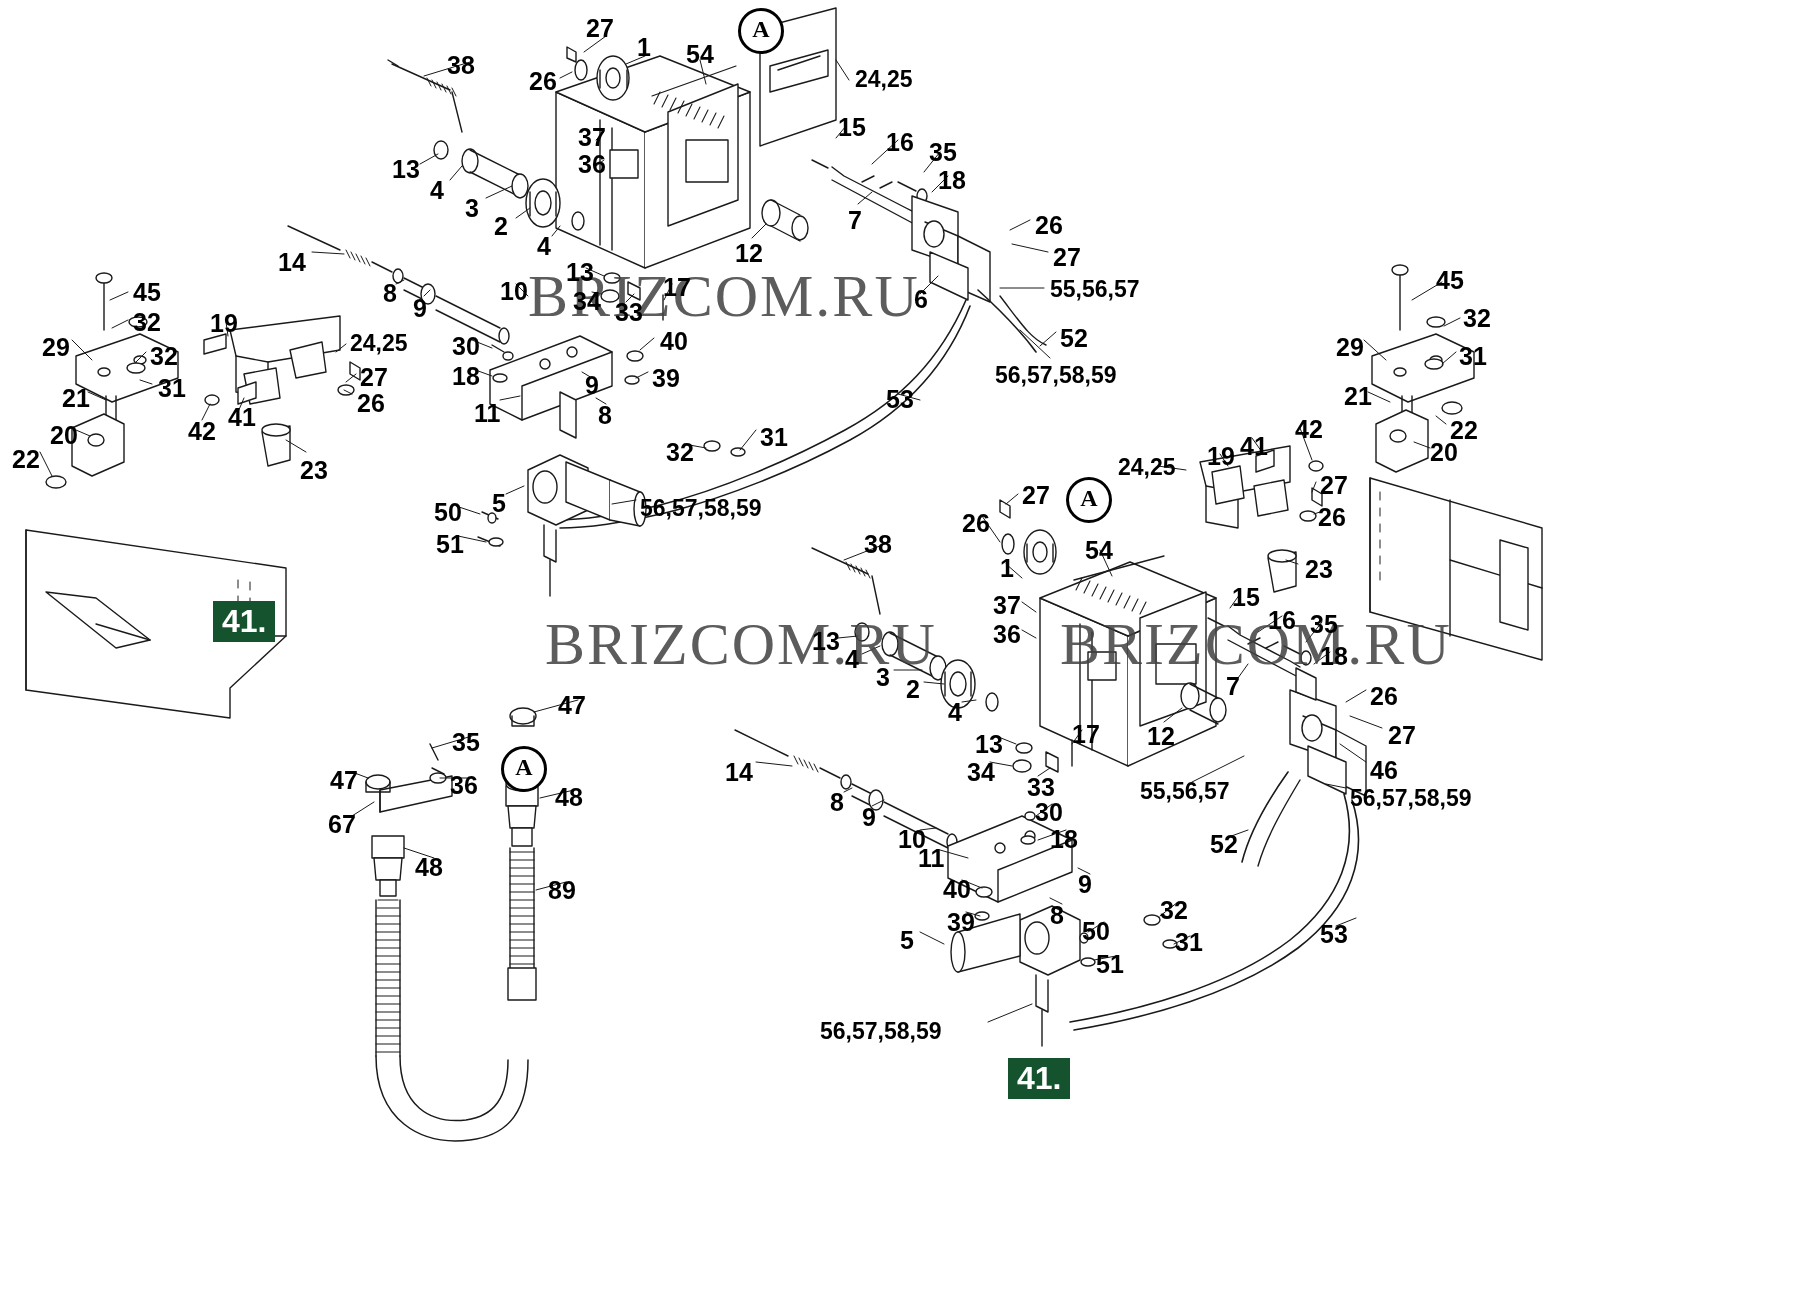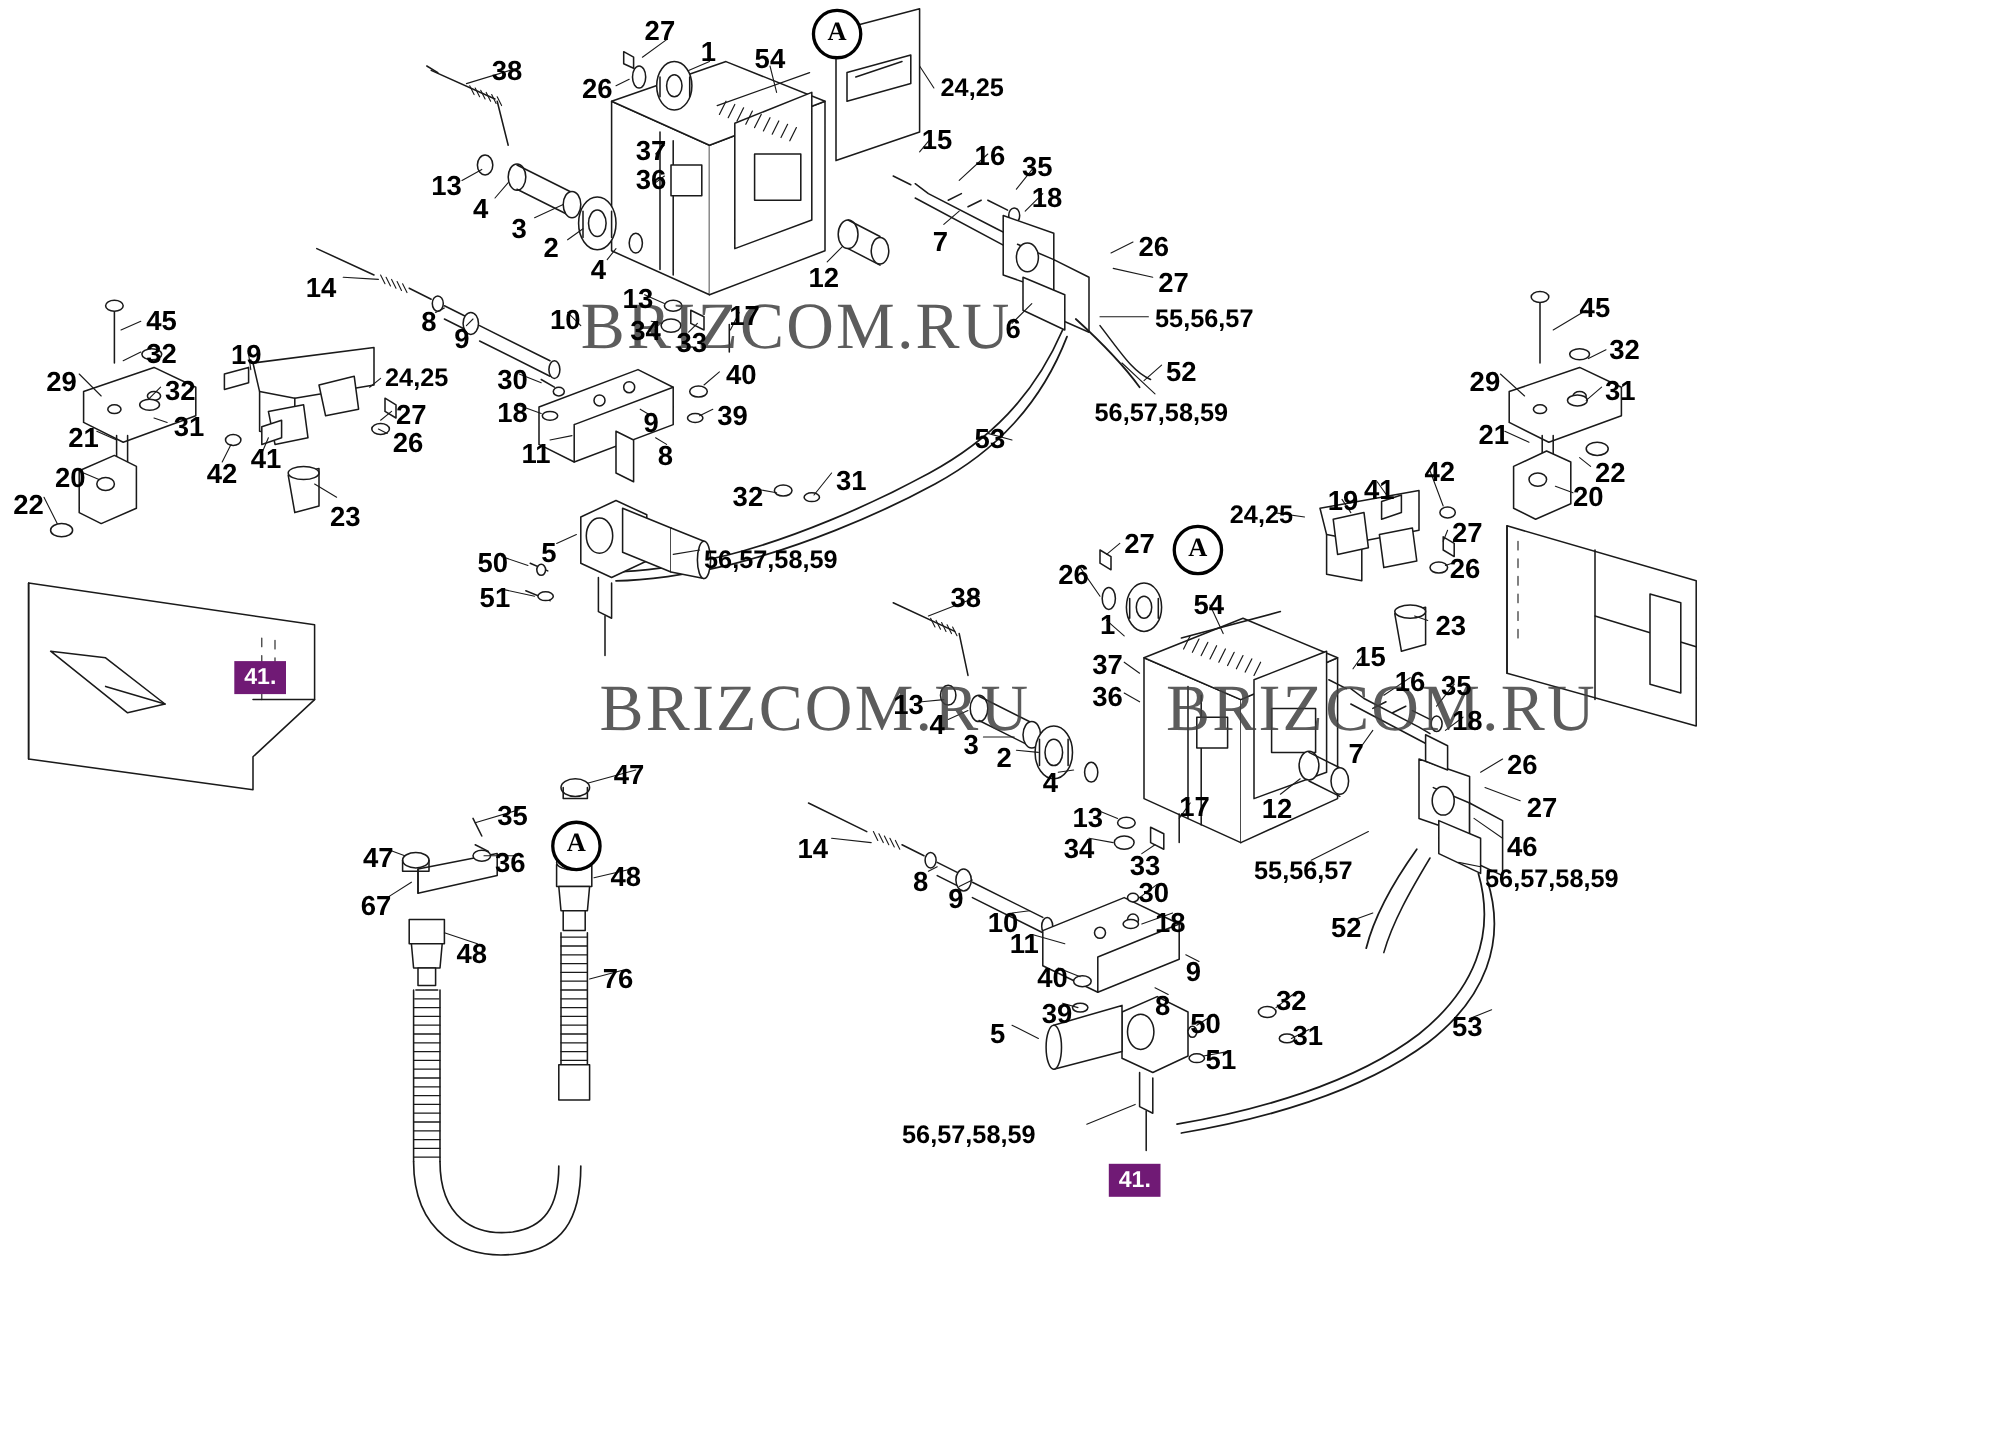--- a/index.html
+++ b/index.html
@@ -2,22 +2,22 @@
 <html><head>
 <meta charset="utf-8">
 <style>
   html,body{margin:0;padding:0;background:#ffffff;}
   body{width:1820px;height:1306px;position:relative;overflow:hidden;
        font-family:"Liberation Sans",sans-serif;color:#000;}
   #sheet{position:absolute;left:0;top:0;width:1820px;height:1306px;}
   .lbl{position:absolute;font-size:25px;font-weight:bold;line-height:1;
        white-space:nowrap;color:#000;letter-spacing:0px;}
   .lbl.sm{font-size:23px;}
-  .badge{position:absolute;background:#701a75;color:#fff;font-weight:bold;
-         font-size:21px;padding:4px 9px 5px 9px;line-height:1;}
+  .badge{position:absolute;background:#14532d;color:#fff;font-weight:bold;
+         font-size:32px;padding:4px 9px 5px 9px;line-height:1;}
   .wm{position:absolute;font-family:"Liberation Serif",serif;font-size:60px;
       color:#404040;opacity:.85;letter-spacing:2px;white-space:nowrap;
       font-weight:normal;}
   .circA{position:absolute;width:40px;height:40px;border:3px solid #000;
          border-radius:50%;background:#fff;font-size:24px;font-weight:bold;
          font-family:"Liberation Serif",serif;text-align:center;line-height:37px;}
   svg{position:absolute;left:0;top:0;}
 </style>
 </head>
 <body>
@@ -592,15 +592,15 @@
       <div class="lbl" style="left: 900px; top: 928px;">5</div>
       <div class="lbl" style="left: 1320px; top: 922px;">53</div>
       <div class="lbl sm" style="left: 820px; top: 1020px;">56,57,58,59</div>
       <div class="lbl" style="left: 558px; top: 693px;">47</div>
       <div class="lbl" style="left: 452px; top: 730px;">35</div>
       <div class="lbl" style="left: 450px; top: 773px;">36</div>
       <div class="lbl" style="left: 330px; top: 768px;">47</div>
       <div class="lbl" style="left: 328px; top: 812px;">67</div>
       <div class="lbl" style="left: 555px; top: 785px;">48</div>
       <div class="lbl" style="left: 415px; top: 855px;">48</div>
-      <div class="lbl" style="left: 548px; top: 878px;">76</div>
+      <div class="lbl" style="left: 548px; top: 878px;">89</div>
     </div>
 </div>
 
 </body></html>

